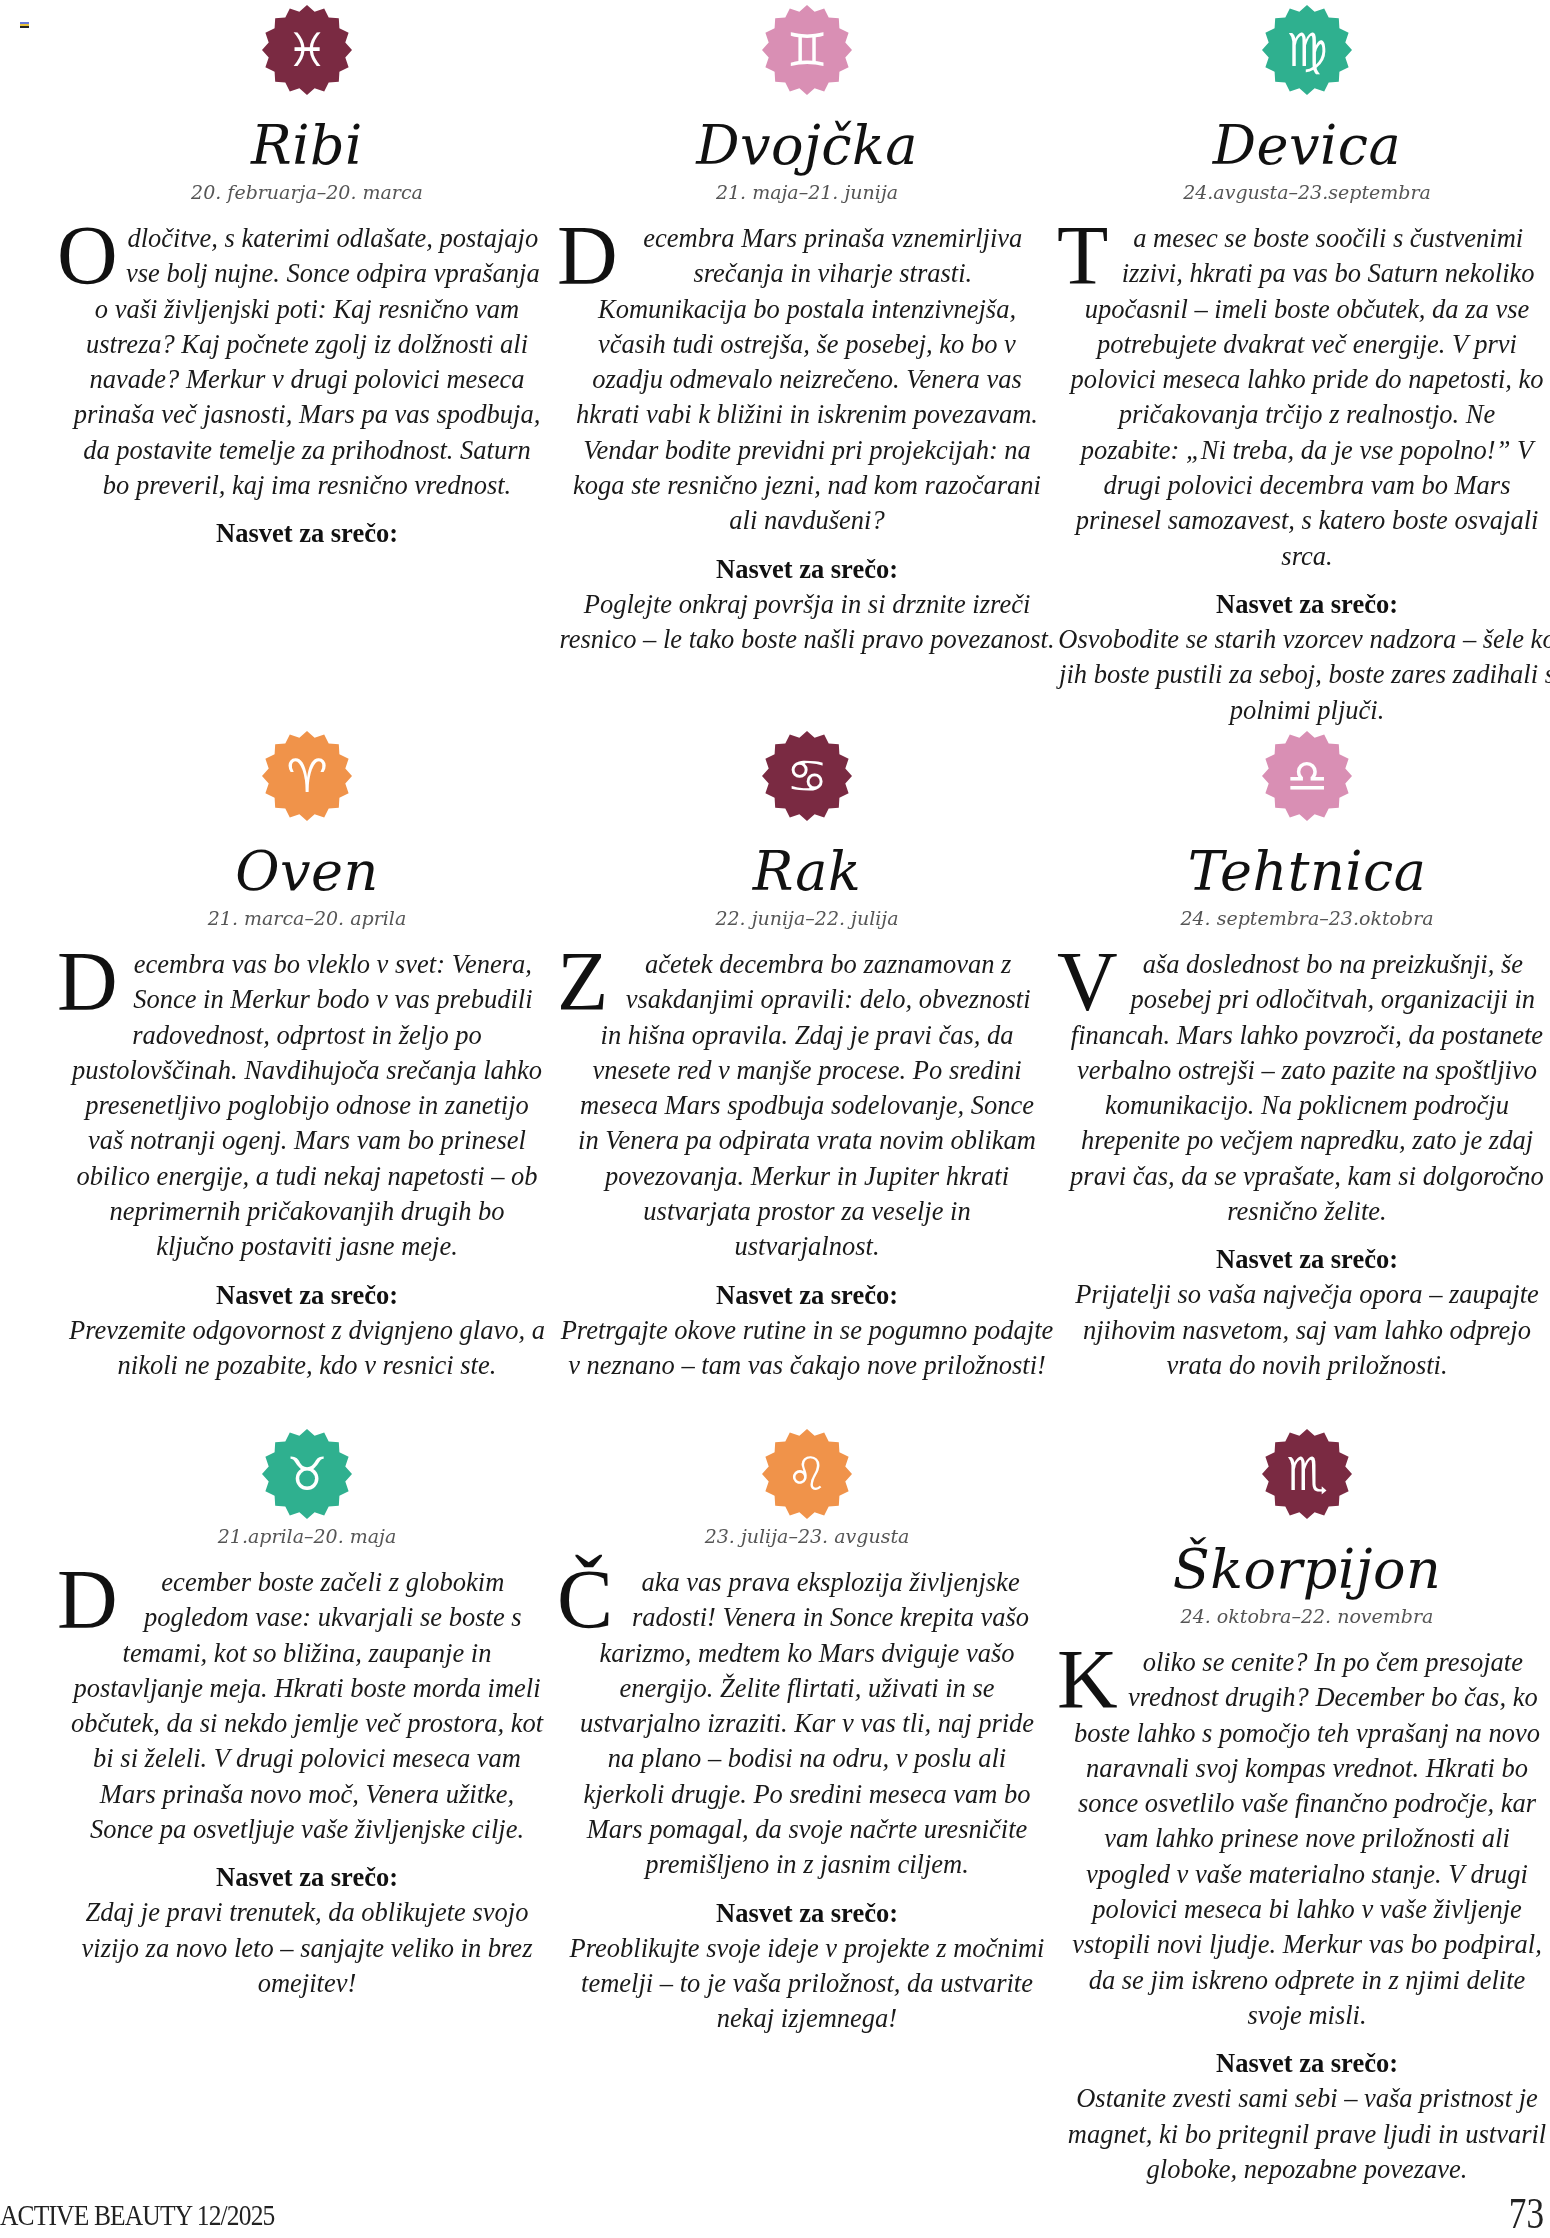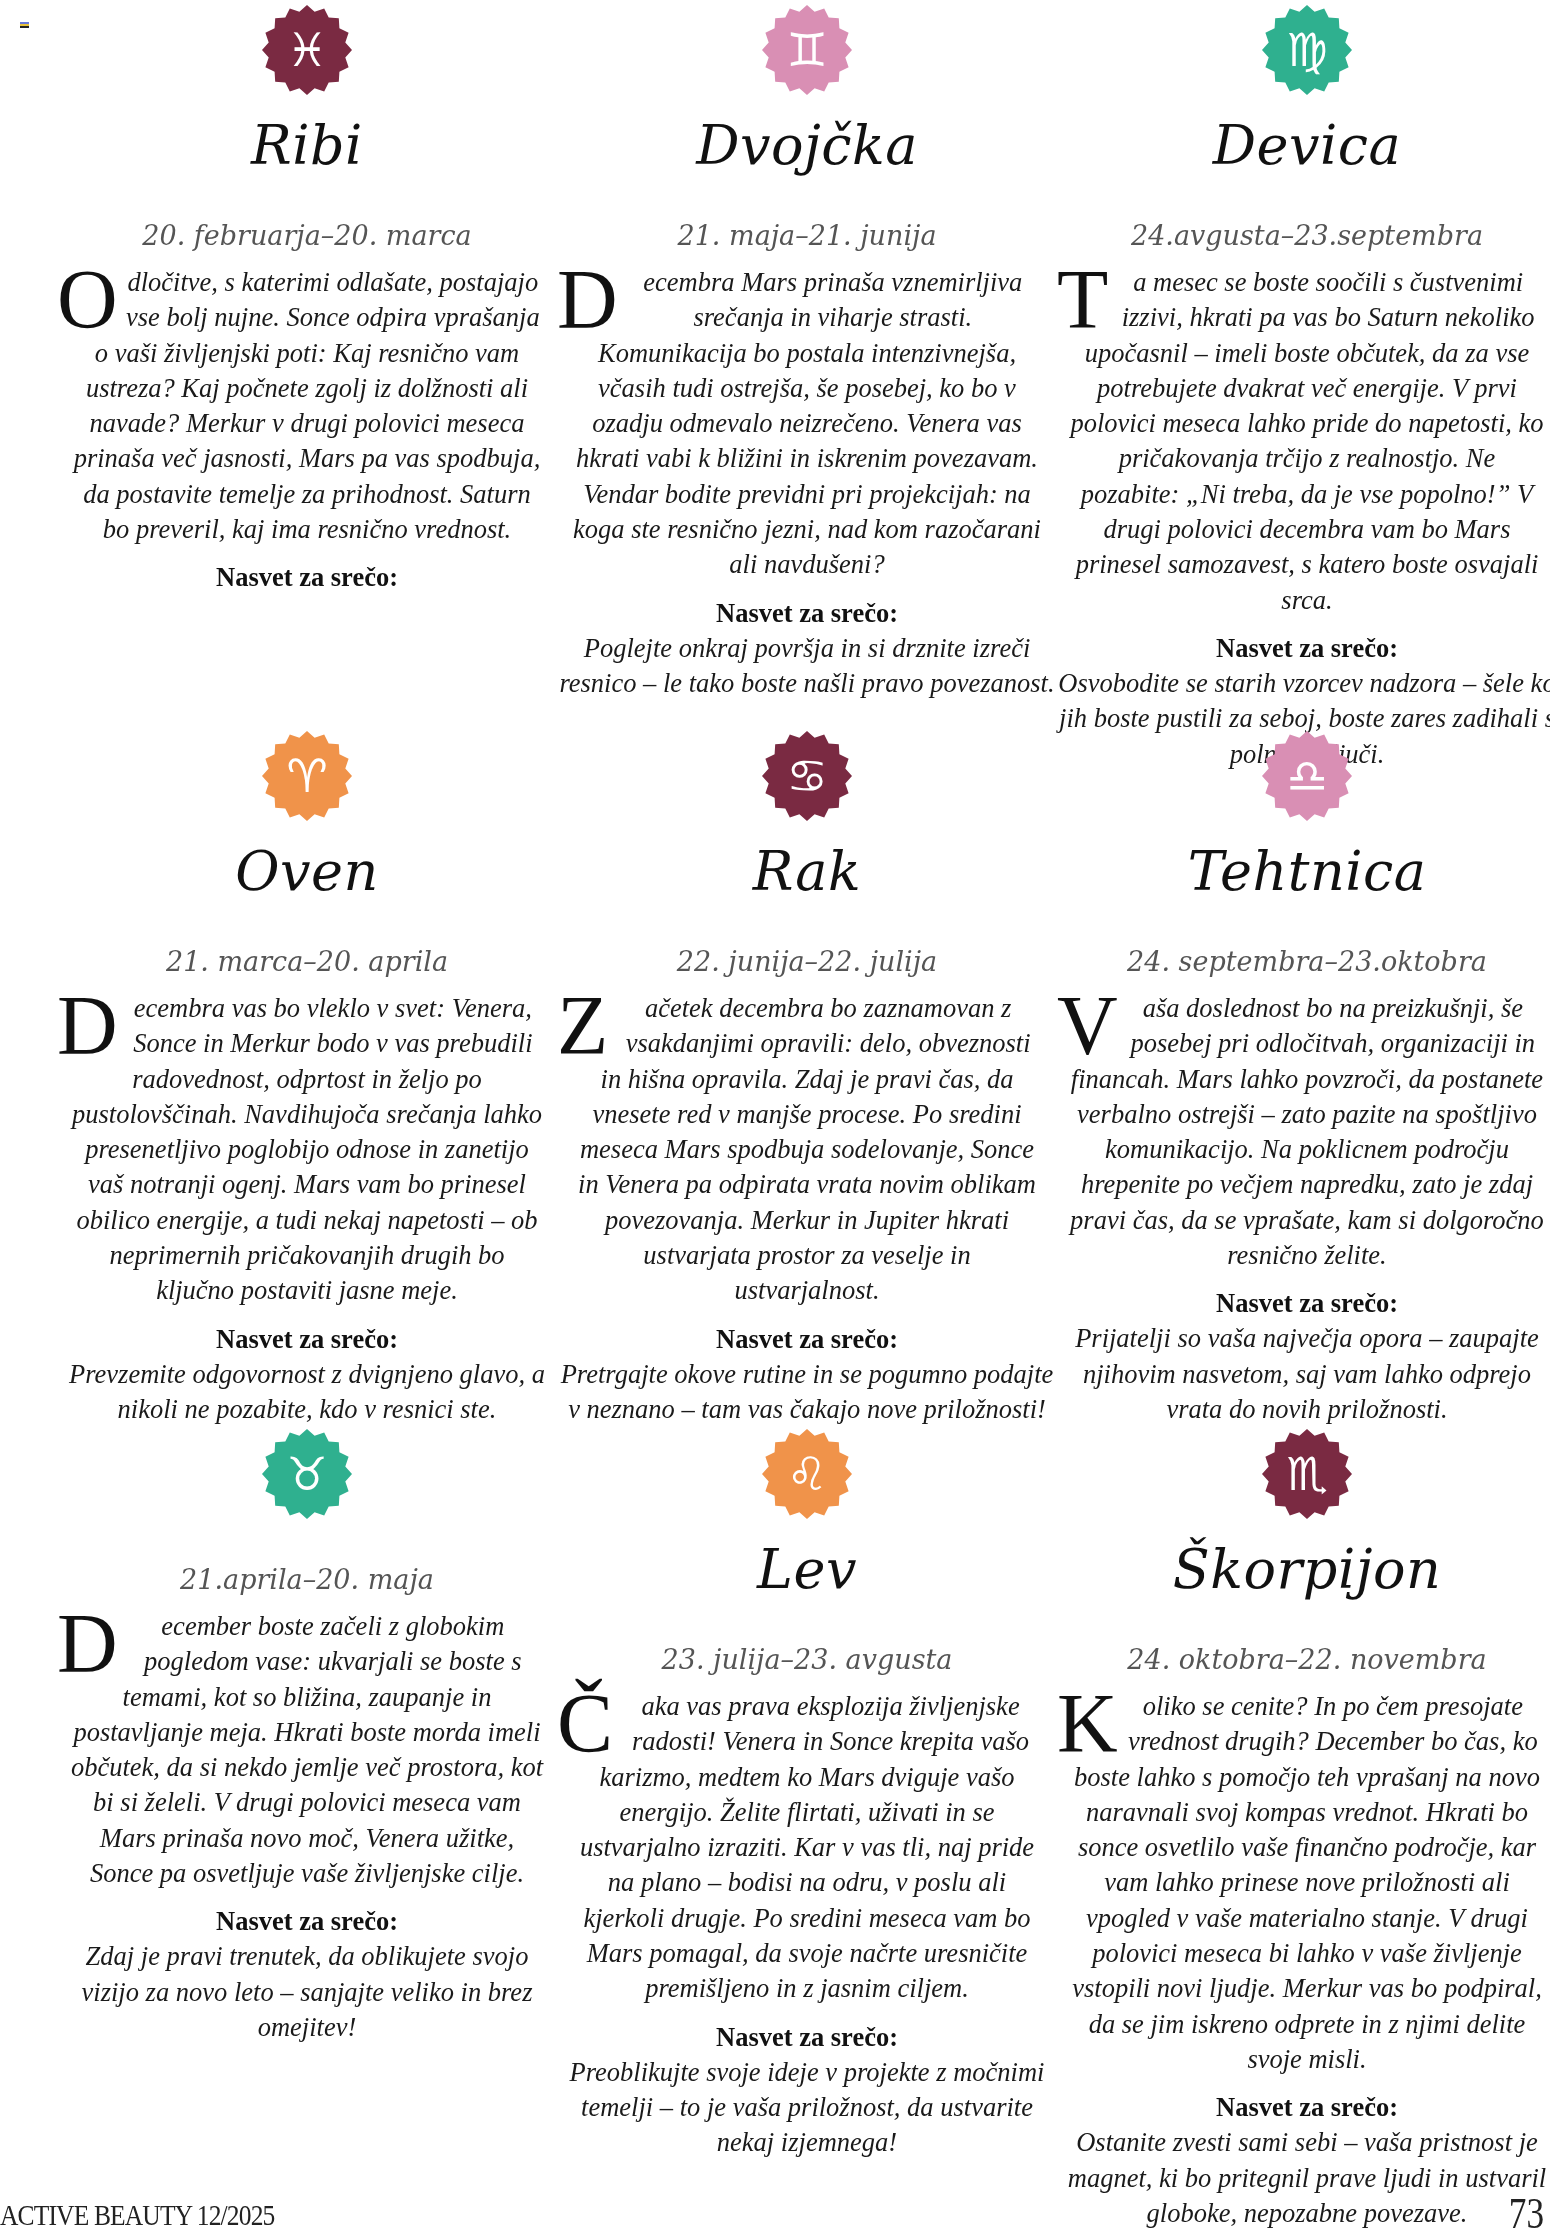--- a/index.html
+++ b/index.html
@@ -3,21 +3,21 @@
 <meta charset="utf-8">
 <style>
   html, body { margin:0; padding:0; background:#ffffff; }
   body { width:1550px; height:2238px; position:relative; overflow:hidden; color:#1a1a1a; }
   .marker { position:absolute; left:20px; top:22px; width:9px; height:8px; }
   .marker span { display:block; height:2px; }
   .sign { position:absolute; width:500px; text-align:center; }
   .icon { width:92px; height:92px; margin:0 auto; position:relative; }
   .icon svg { width:92px; height:92px; display:block; }
   .title { font-family:"DejaVu Serif", serif; font-style:italic; font-size:54px; line-height:60px; margin-top:20px; color:#111; letter-spacing:0.5px;text-align:center; }
-  .dates { font-family:"DejaVu Serif", serif; font-style:italic; font-size:27px; line-height:32px; color:#555; font-weight:normal;margin-top:44px; }
+  .dates { font-family:"DejaVu Serif", serif; font-style:italic; font-size:19px; line-height:32px; color:#555; font-weight:normal; }
   .body { font-family:"Liberation Serif", serif; font-style:italic; font-size:26.5px; line-height:35.3px; text-align:center; margin-top:12px; color:#1a1a1a; }
   .body p { margin:13px; }
   .dropcap { float:left; font-family:"Liberation Serif", serif; font-style:normal; font-size:84px; line-height:62px; margin:4px 4px 0 0; color:#111; }
   .advice-label { font-family:"Liberation Serif", serif; font-weight:bold; font-style:normal; font-size:26.5px; line-height:35px; text-align:center; color:#111; }
   .advice { font-family:"Liberation Serif", serif; font-style:italic; font-size:26.5px; line-height:35.3px; text-align:center; color:#1a1a1a; }
   .footer-left { position:absolute; left:0; top:2198px; font-family:"Liberation Serif", serif; font-size:30px; letter-spacing:-1px; color:#222; transform:scaleX(0.85); transform-origin:left; }
   .footer-right { position:absolute; right:6px; top:2188px; font-family:"Liberation Serif", serif; font-size:44px; color:#222; transform:scaleX(0.8); transform-origin:right; }
   .glyph { font-family:"DejaVu Sans", sans-serif; font-size:46px; fill:#ffffff; font-weight:bold; }
 </style>
 </head>
@@ -146,21 +146,20 @@
   <div class="advice">Zdaj je pravi trenutek, da oblikujete svojo vizijo za novo leto – sanjajte veliko in brez omejitev!</div>
 </div>
 
 <div class="sign" style="left:557px; top:1428px;">
   <div class="icon">
       <svg viewBox="0 0 92 92">
         <polygon class="burst" points="46.0,1.0 53.6,7.7 63.2,4.4 67.7,13.6 77.8,14.2 78.4,24.3 87.6,28.8 84.3,38.4 91.0,46.0 84.3,53.6 87.6,63.2 78.4,67.7 77.8,77.8 67.7,78.4 63.2,87.6 53.6,84.3 46.0,91.0 38.4,84.3 28.8,87.6 24.3,78.4 14.2,77.8 13.6,67.7 4.4,63.2 7.7,53.6 1.0,46.0 7.7,38.4 4.4,28.8 13.6,24.3 14.2,14.2 24.3,13.6 28.8,4.4 38.4,7.7" fill="#f0934a"></polygon>
         <text class="glyph" x="46" y="62" text-anchor="middle">♌</text>
       </svg>
     </div>
-  <div class="title">Lev</div>
   <div class="dates">23. julija–23. avgusta</div>
   <div class="body">
       <span class="dropcap">Č</span>
       <p>aka vas prava eksplozija življenjske radosti! Venera in Sonce krepita vašo karizmo, medtem ko Mars dviguje vašo energijo. Želite flirtati, uživati in se ustvarjalno izraziti. Kar v vas tli, naj pride na plano – bodisi na odru, v poslu ali kjerkoli drugje. Po sredini meseca vam bo Mars pomagal, da svoje načrte uresničite premišljeno in z jasnim ciljem.</p>
     </div>
   <div class="advice-label">Nasvet za srečo:</div>
   <div class="advice">Preoblikujte svoje ideje v projekte z močnimi temelji – to je vaša priložnost, da ustvarite nekaj izjemnega!</div>
 </div>
 
 <div class="sign" style="left:1057px; top:1428px;">

